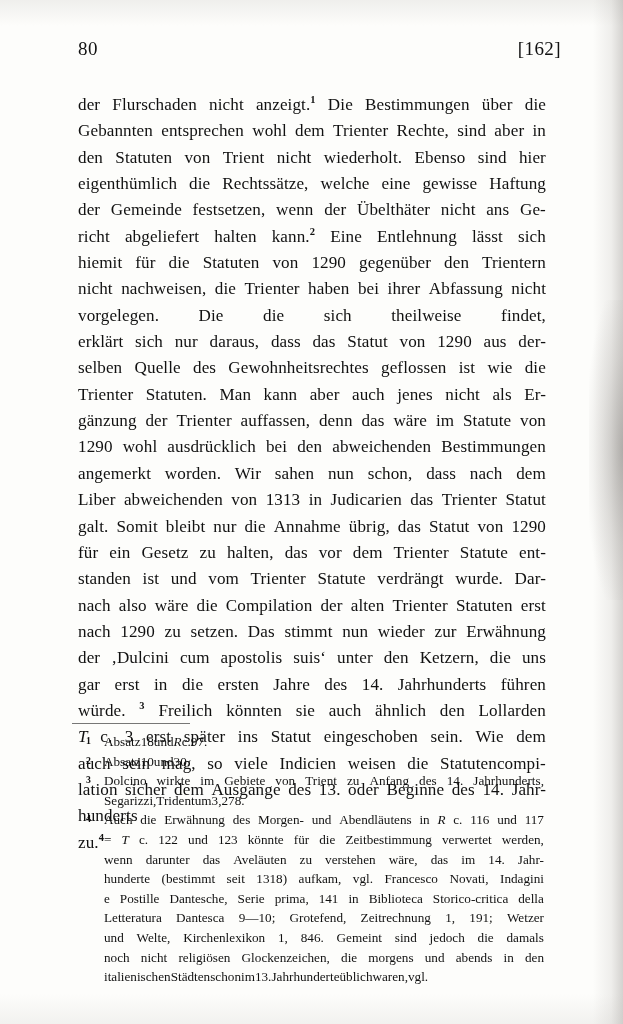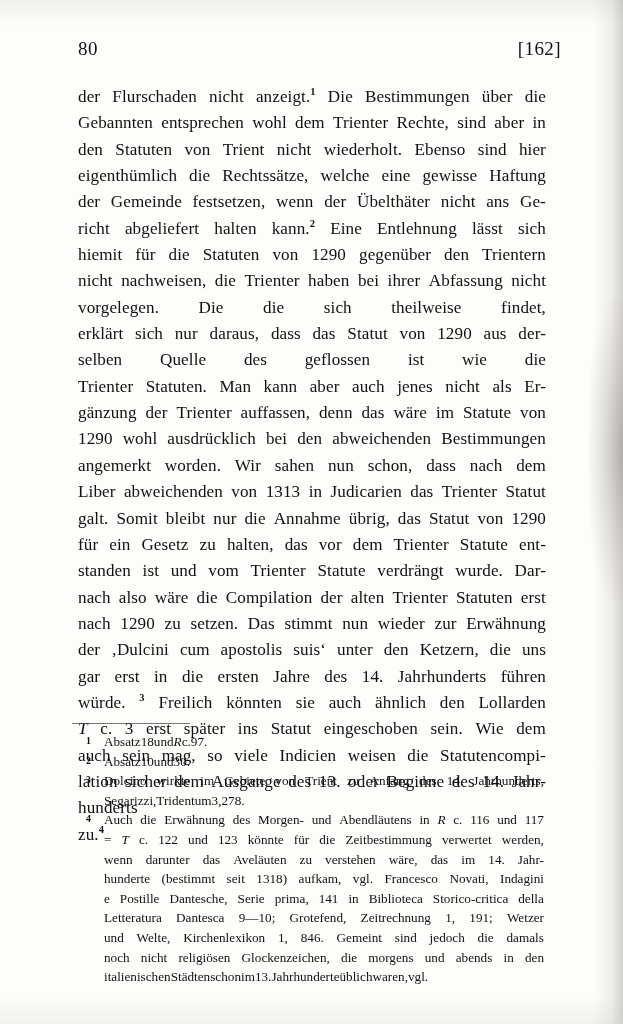--- a/index.html
+++ b/index.html
@@ -80,21 +80,21 @@
     align-items: baseline;
     font-size: 19px;
     letter-spacing: 0.4px;
   }
   .folio-left { }
   .folio-right { }
 
   
   .body-block {
     position: absolute;
-    top: 84px;
+    top: 92px;
     left: 78px;
     width: 468px;
     font-size: 17.1px;
     line-height: 26.35px;
     text-align: justify;
     letter-spacing: 0.1px;
   }
   .tl {
     display: flex;
     justify-content: space-between;
@@ -267,20 +267,21 @@
         <span>Statut</span>
         <span>von</span>
         <span>1290</span>
         <span>aus</span>
         <span>der-</span>
       </div>
       <div class="tl">
         <span>selben</span>
         <span>Quelle</span>
         <span>des</span>
+        <span>Gewohnheitsrechtes</span>
         <span>geflossen</span>
         <span>ist</span>
         <span>wie</span>
         <span>die</span>
       </div>
       <div class="tl">
         <span>Trienter</span>
         <span>Statuten.</span>
         <span>Man</span>
         <span>kann</span>

